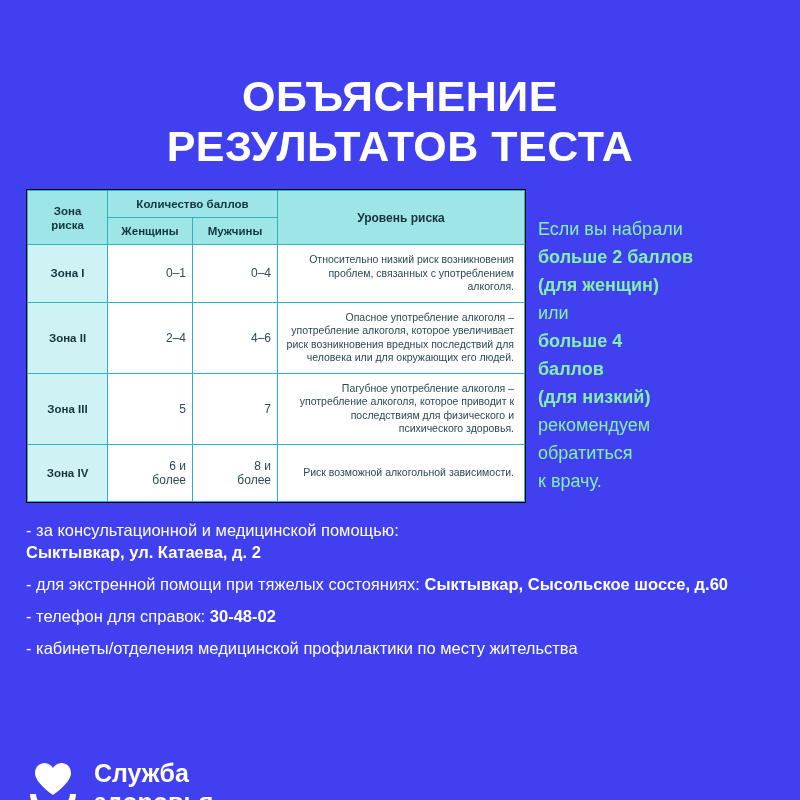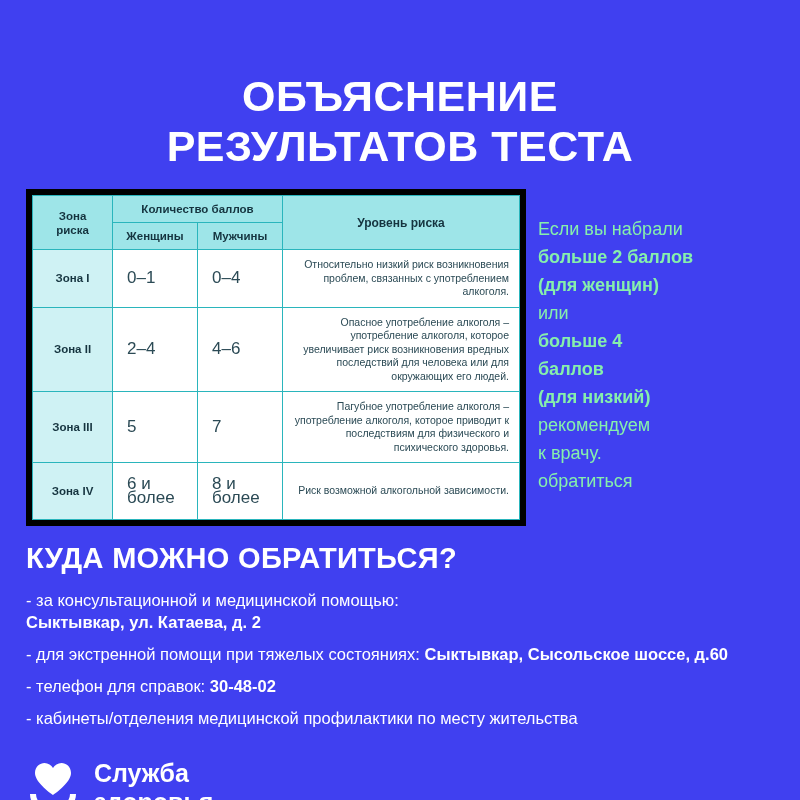--- a/index.html
+++ b/index.html
@@ -40,21 +40,21 @@
     display: flex;
     align-items: flex-start;
     padding: 18px 20px 0 26px;
     box-sizing: border-box;
   }
 
   
   .table-wrap {
     width: 500px;
     background: #FFFFFF;
-    border: 6px solid #000000;
+    border: 1px solid #000000;
     box-sizing: border-box;
   }
   table.risk {
     border-collapse: collapse;
     width: 100%;
     table-layout: fixed;
   }
   table.risk td, table.risk th {
     border: 1px solid #2AB5BC;
     vertical-align: middle;
@@ -75,23 +75,23 @@
     background: #CFF2F4;
     color: #15343F;
     font-size: 11.5px;
     font-weight: bold;
     text-align: center;
     padding: 22px 2px;
   }
   .cell-num {
     background: #FFFFFF;
     color: #2B4A55;
-    font-size: 17px;
-    text-align: left;
-    padding: 10px 14px;
+    font-size: 12px;
+    text-align: right;
+    padding: 10px 6px;
     line-height: 14px;
   }
   .cell-desc {
     background: #FFFFFF;
     color: #2B4A55;
     font-size: 10.5px;
     line-height: 13.5px;
     padding: 8px 10px 8px 8px;
     text-align: right;
   }
@@ -241,27 +241,26 @@
 
     <div class="note">
       <span class="ln">Если вы набрали</span>
       <span class="ln"><b>больше 2 баллов</b></span>
       <span class="ln"><b>(для женщин)</b></span>
       <span class="ln">или</span>
       <span class="ln"><b>больше 4</b></span>
       <span class="ln"><b>баллов</b></span>
       <span class="ln"><b>(для низкий)</b></span>
       <span class="ln">рекомендуем</span>
+      <span class="ln">обратиться</span>
       <span class="ln">к врачу.</span>
-      <span class="ln">обратиться</span>
     </div>
   </div>
 
   <div class="where">
-    <h2>КУДА МОЖНО ОБРАТИТЬСЯ?</h2>
 
     <p>
       <span>- за консультационной и медицинской помощью:</span><br>
       <b>Сыктывкар, ул. Катаева, д. 2</b>
     </p>
 
     <p>
       <span>- для экстренной помощи при тяжелых состояниях: </span><b>Сыктывкар, Сысольское шоссе, д.60</b>
     </p>
 

